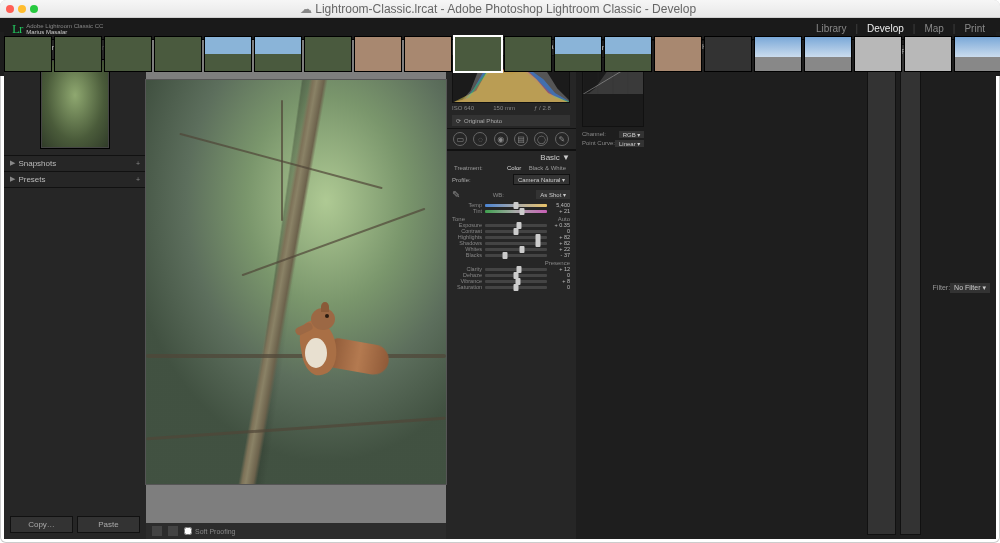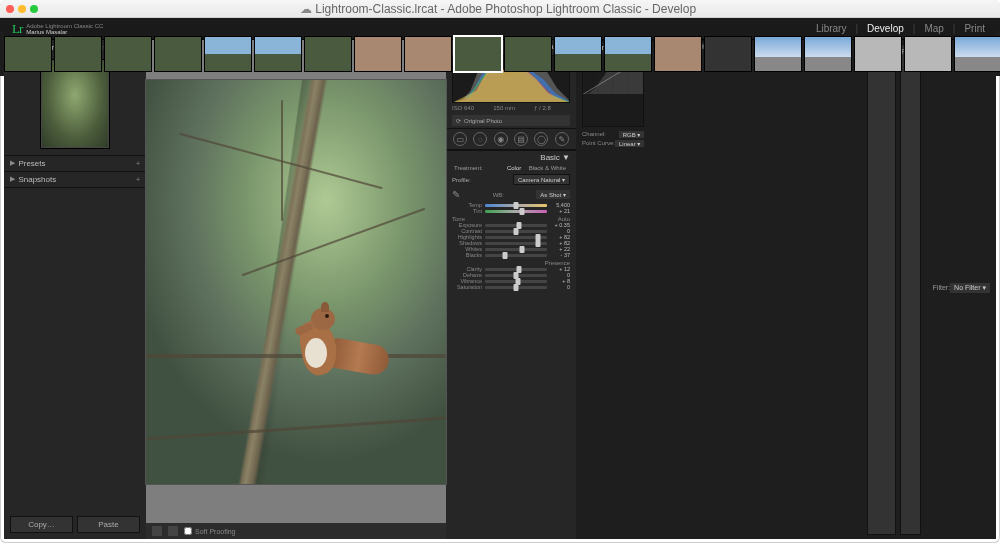--- a/index.html
+++ b/index.html
@@ -157,30 +157,30 @@
             <span class="tiny">FIT   FILL   1:1   3:1</span>
           </div>
           <div class="navthumb">
               <div class="imgbox"></div>
             </div>
         </div>
         <div class="panel-section">
             <div class="panel-head">
               <span style="display:flex;gap:3px;">
                 <span class="chev">▶</span>
-                <span>Presets</span>
+                <span>Snapshots</span>
               </span>
               <span class="chev">+</span>
             </div>
           </div>
         <div class="panel-section">
             <div class="panel-head">
               <span style="display:flex;gap:3px;">
                 <span class="chev">▶</span>
-                <span>Snapshots</span>
+                <span>Presets</span>
               </span>
               <span class="chev">+</span>
             </div>
           </div>
         <div class="leftspacer"></div>
         <div class="leftbottom">
           <div class="lbbtn">Copy…</div>
           <div class="lbbtn">Paste</div>
         </div>
       </div>

